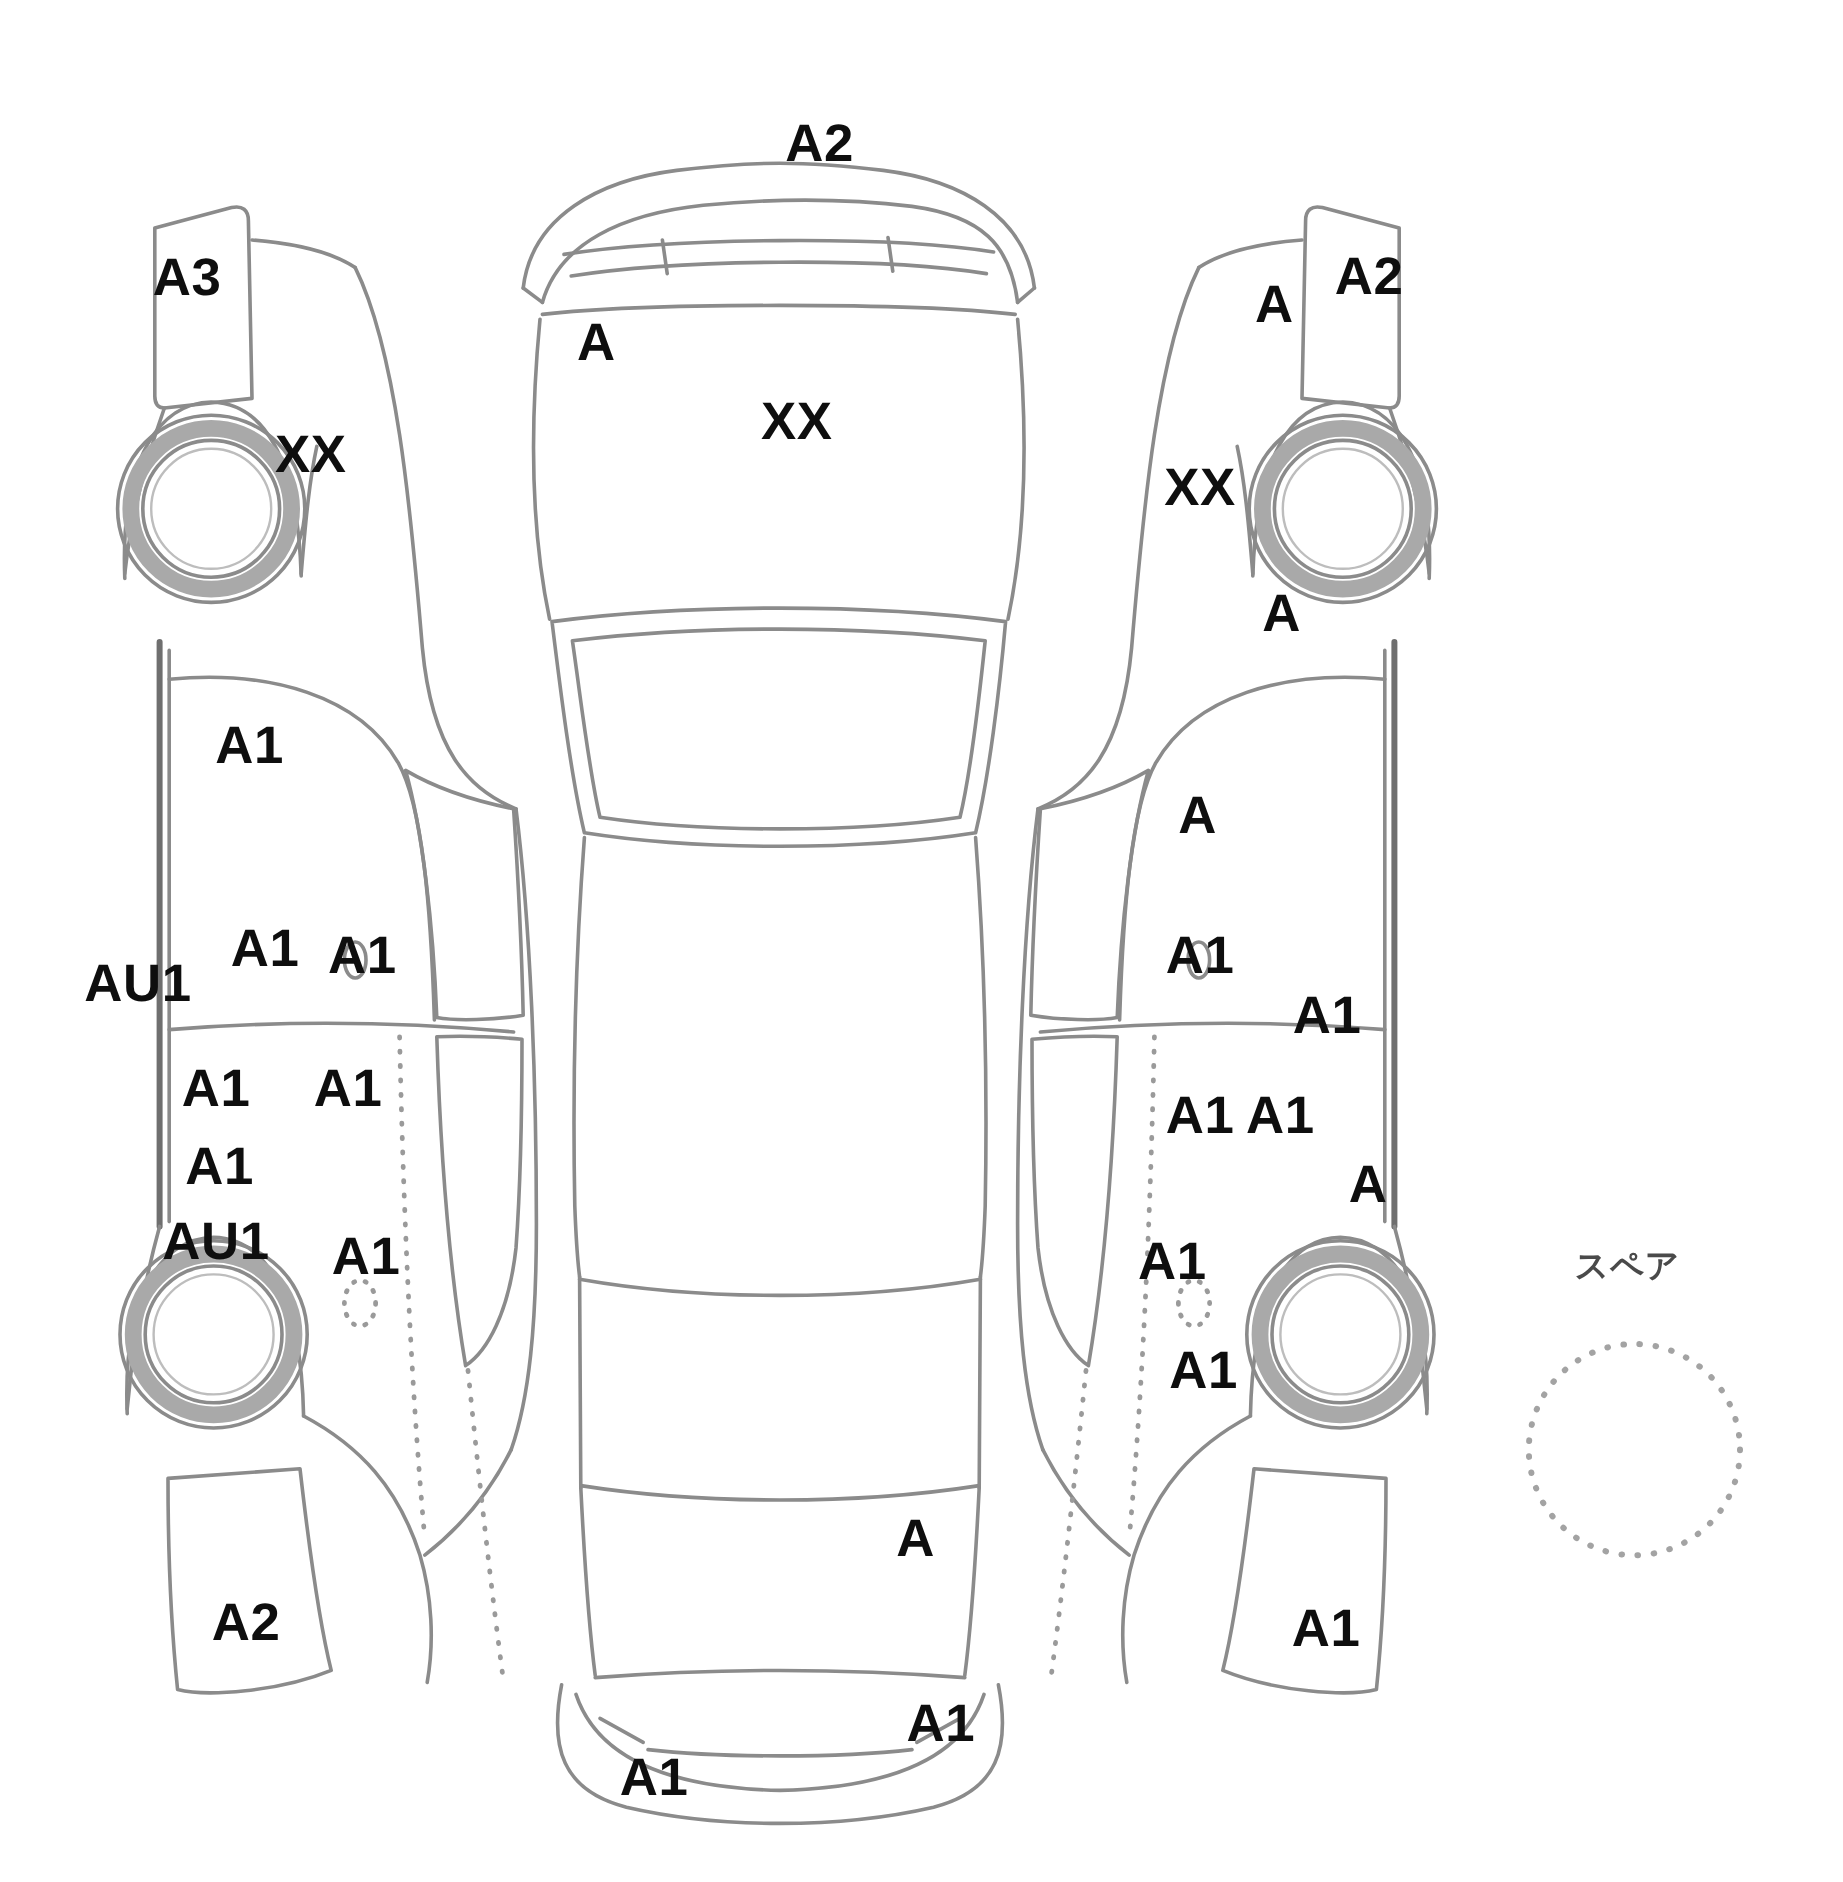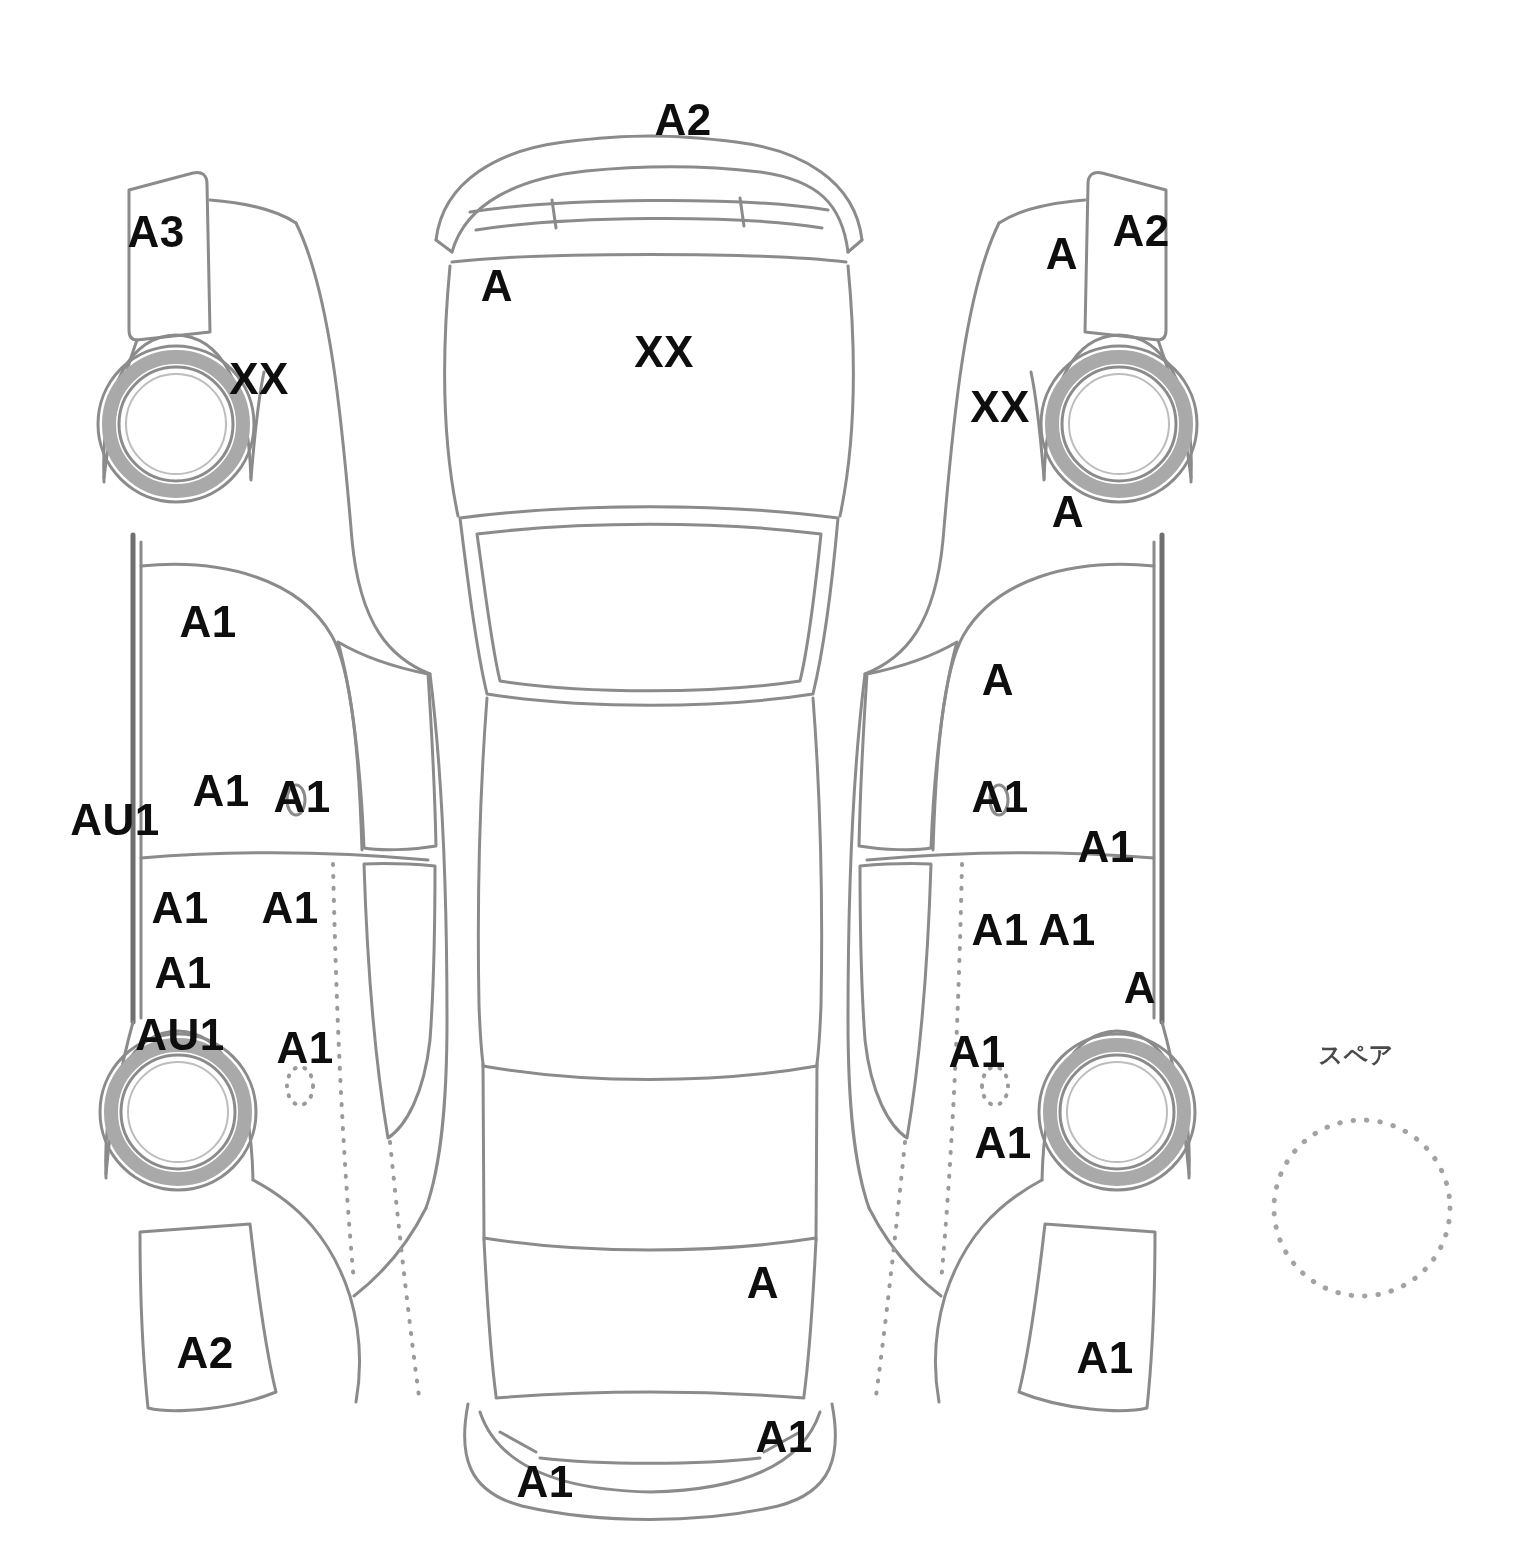--- a/index.html
+++ b/index.html
@@ -144,21 +144,21 @@
       <span class="dmg" style="left: 1106px; top: 847px;">A1</span>
       <span class="dmg" style="left: 180px; top: 908px;">A1</span>
       <span class="dmg" style="left: 290px; top: 908px;">A1</span>
       <span class="dmg" style="left: 1000px; top: 930px;">A1</span>
       <span class="dmg" style="left: 1067px; top: 930px;">A1</span>
       <span class="dmg" style="left: 183px; top: 973px;">A1</span>
       <span class="dmg" style="left: 1140px; top: 988px;">A</span>
       <span class="dmg" style="left: 180px; top: 1035px;">AU1</span>
       <span class="dmg" style="left: 305px; top: 1048px;">A1</span>
       <span class="dmg" style="left: 977px; top: 1052px;">A1</span>
-      <span class="dmg small" style="left: 1356px; top: 1055px; font-size: 24px;">スペア</span>
+      <span class="dmg small" style="left: 1356px; top: 1055px; font-size: 28px;">スペア</span>
       <span class="dmg" style="left: 1003px; top: 1143px;">A1</span>
       <span class="dmg" style="left: 763px; top: 1283px;">A</span>
       <span class="dmg" style="left: 205px; top: 1353px;">A2</span>
       <span class="dmg" style="left: 1105px; top: 1358px;">A1</span>
       <span class="dmg" style="left: 784px; top: 1437px;">A1</span>
       <span class="dmg" style="left: 545px; top: 1482px;">A1</span>
     </div>
 </div>
 
 </body></html>

